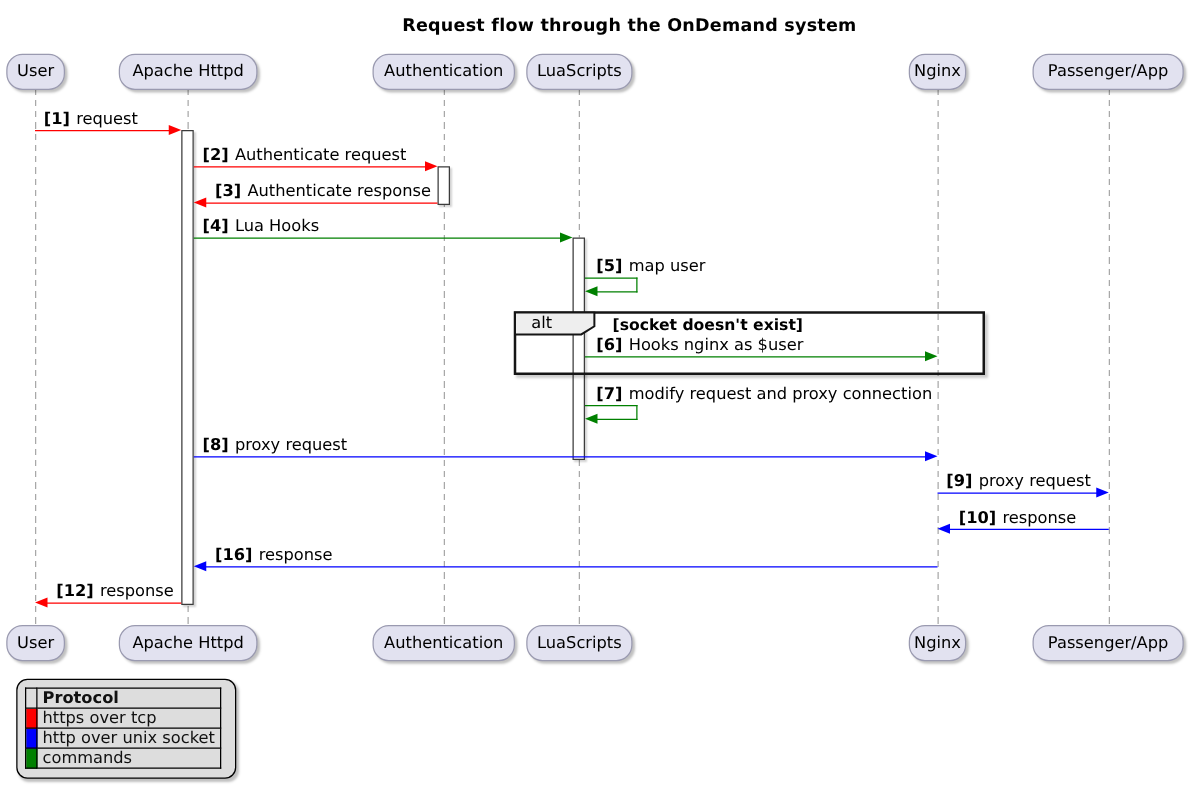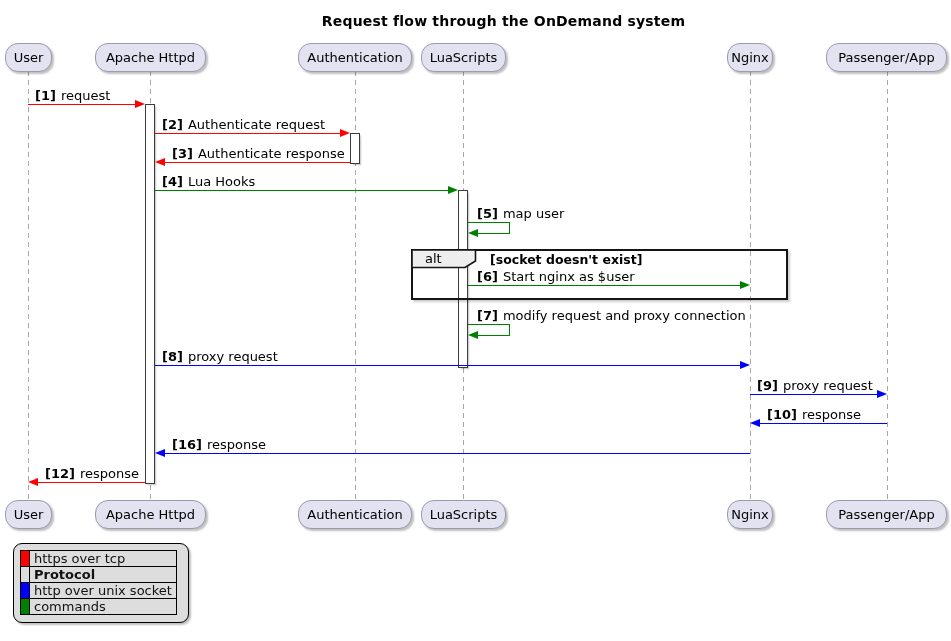--- a/index.html
+++ b/index.html
@@ -103,21 +103,21 @@
 
   <div>
     <div class="mlabel" style="left:477px;top:206px"><b>[5]</b><span>map user</span></div>
     <div class="mline" style="left: 468px; top: 222px; width: 42px; background-color: rgb(0, 128, 0);"></div>
     <div class="vline" style="left: 509px; top: 222px; height: 12px; background-color: rgb(0, 128, 0);"></div>
     <div class="mline" style="left: 477px; top: 233px; width: 33px; background-color: rgb(0, 128, 0);"></div>
     <div class="head head-l" style="left: 468px; top: 229px; border-right-color: rgb(0, 128, 0);"></div>
   </div>
 
   <div>
-    <div class="mlabel" style="left:477px;top:269px"><b>[6]</b><span>Start nginx as $user</span></div>
+    <div class="mlabel" style="left:477px;top:269px"><b>[6]</b><span>Hooks nginx as $user</span></div>
     <div class="mline" style="left: 468px; top: 285px; width: 273px; background-color: rgb(0, 128, 0);"></div>
     <div class="head head-r" style="left: 740px; top: 281px; border-left-color: rgb(0, 128, 0);"></div>
   </div>
 
   <div>
     <div class="mlabel" style="left:477px;top:308px"><b>[7]</b><span>modify request and proxy connection</span></div>
     <div class="mline" style="left: 468px; top: 324px; width: 42px; background-color: rgb(0, 128, 0);"></div>
     <div class="vline" style="left: 509px; top: 324px; height: 12px; background-color: rgb(0, 128, 0);"></div>
     <div class="mline" style="left: 477px; top: 335px; width: 33px; background-color: rgb(0, 128, 0);"></div>
     <div class="head head-l" style="left: 468px; top: 331px; border-right-color: rgb(0, 128, 0);"></div>
@@ -150,26 +150,26 @@
   <div>
     <div class="mlabel" style="left:45px;top:466px"><b>[12]</b><span>response</span></div>
     <div class="mline" style="left: 37px; top: 482px; width: 108px; background-color: rgb(255, 0, 0);"></div>
     <div class="head head-l" style="left: 28px; top: 478px; border-right-color: rgb(255, 0, 0);"></div>
   </div>
 
   <div class="legend">
     <table>
       <tbody>
           <tr>
+        <td class="sw"></td>
+        <td class="hdr">Protocol</td>
+      </tr>
+      <tr>
         <td class="sw" style="background-color: rgb(255, 0, 0);"></td>
         <td>https over tcp</td>
-      </tr>
-      <tr>
-        <td class="sw"></td>
-        <td class="hdr">Protocol</td>
       </tr>
       <tr>
         <td class="sw" style="background-color: rgb(0, 0, 255);"></td>
         <td>http over unix socket</td>
       </tr>
       <tr>
         <td class="sw" style="background-color: rgb(0, 128, 0);"></td>
         <td>commands</td>
       </tr>
     </tbody>

